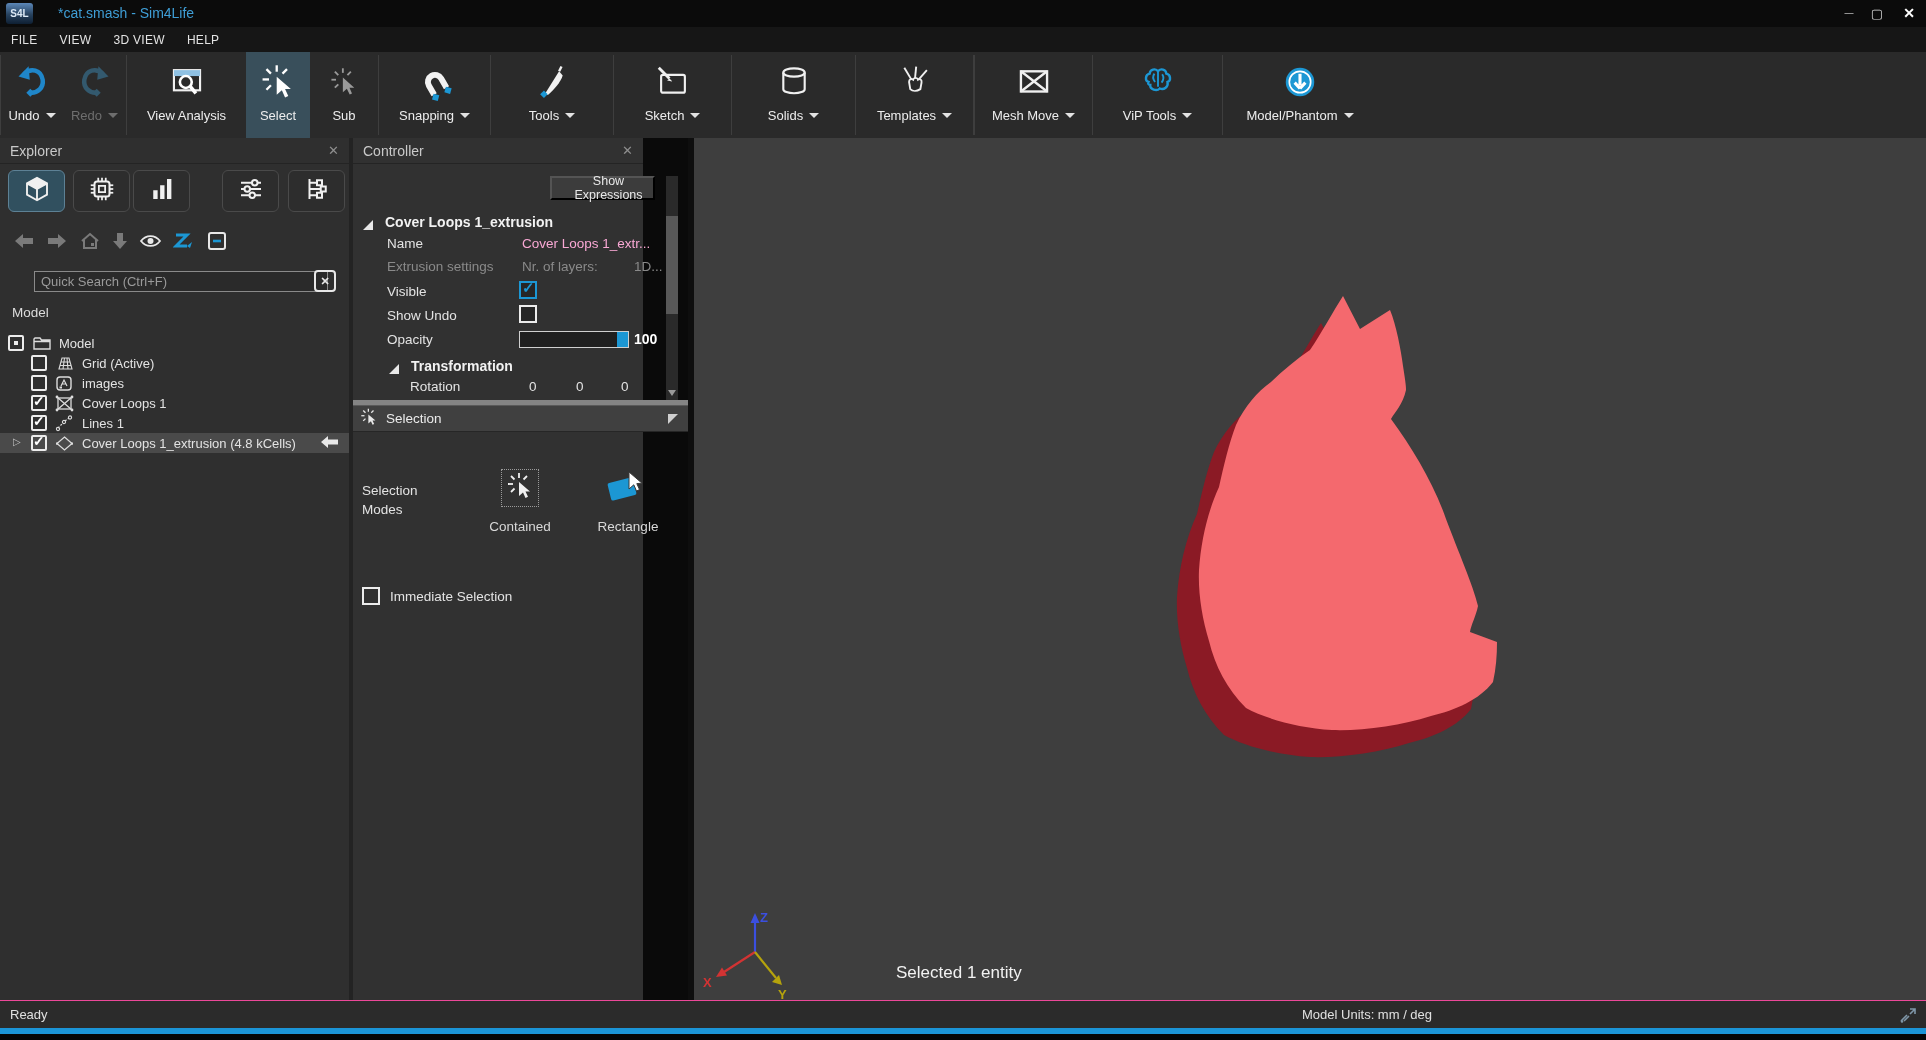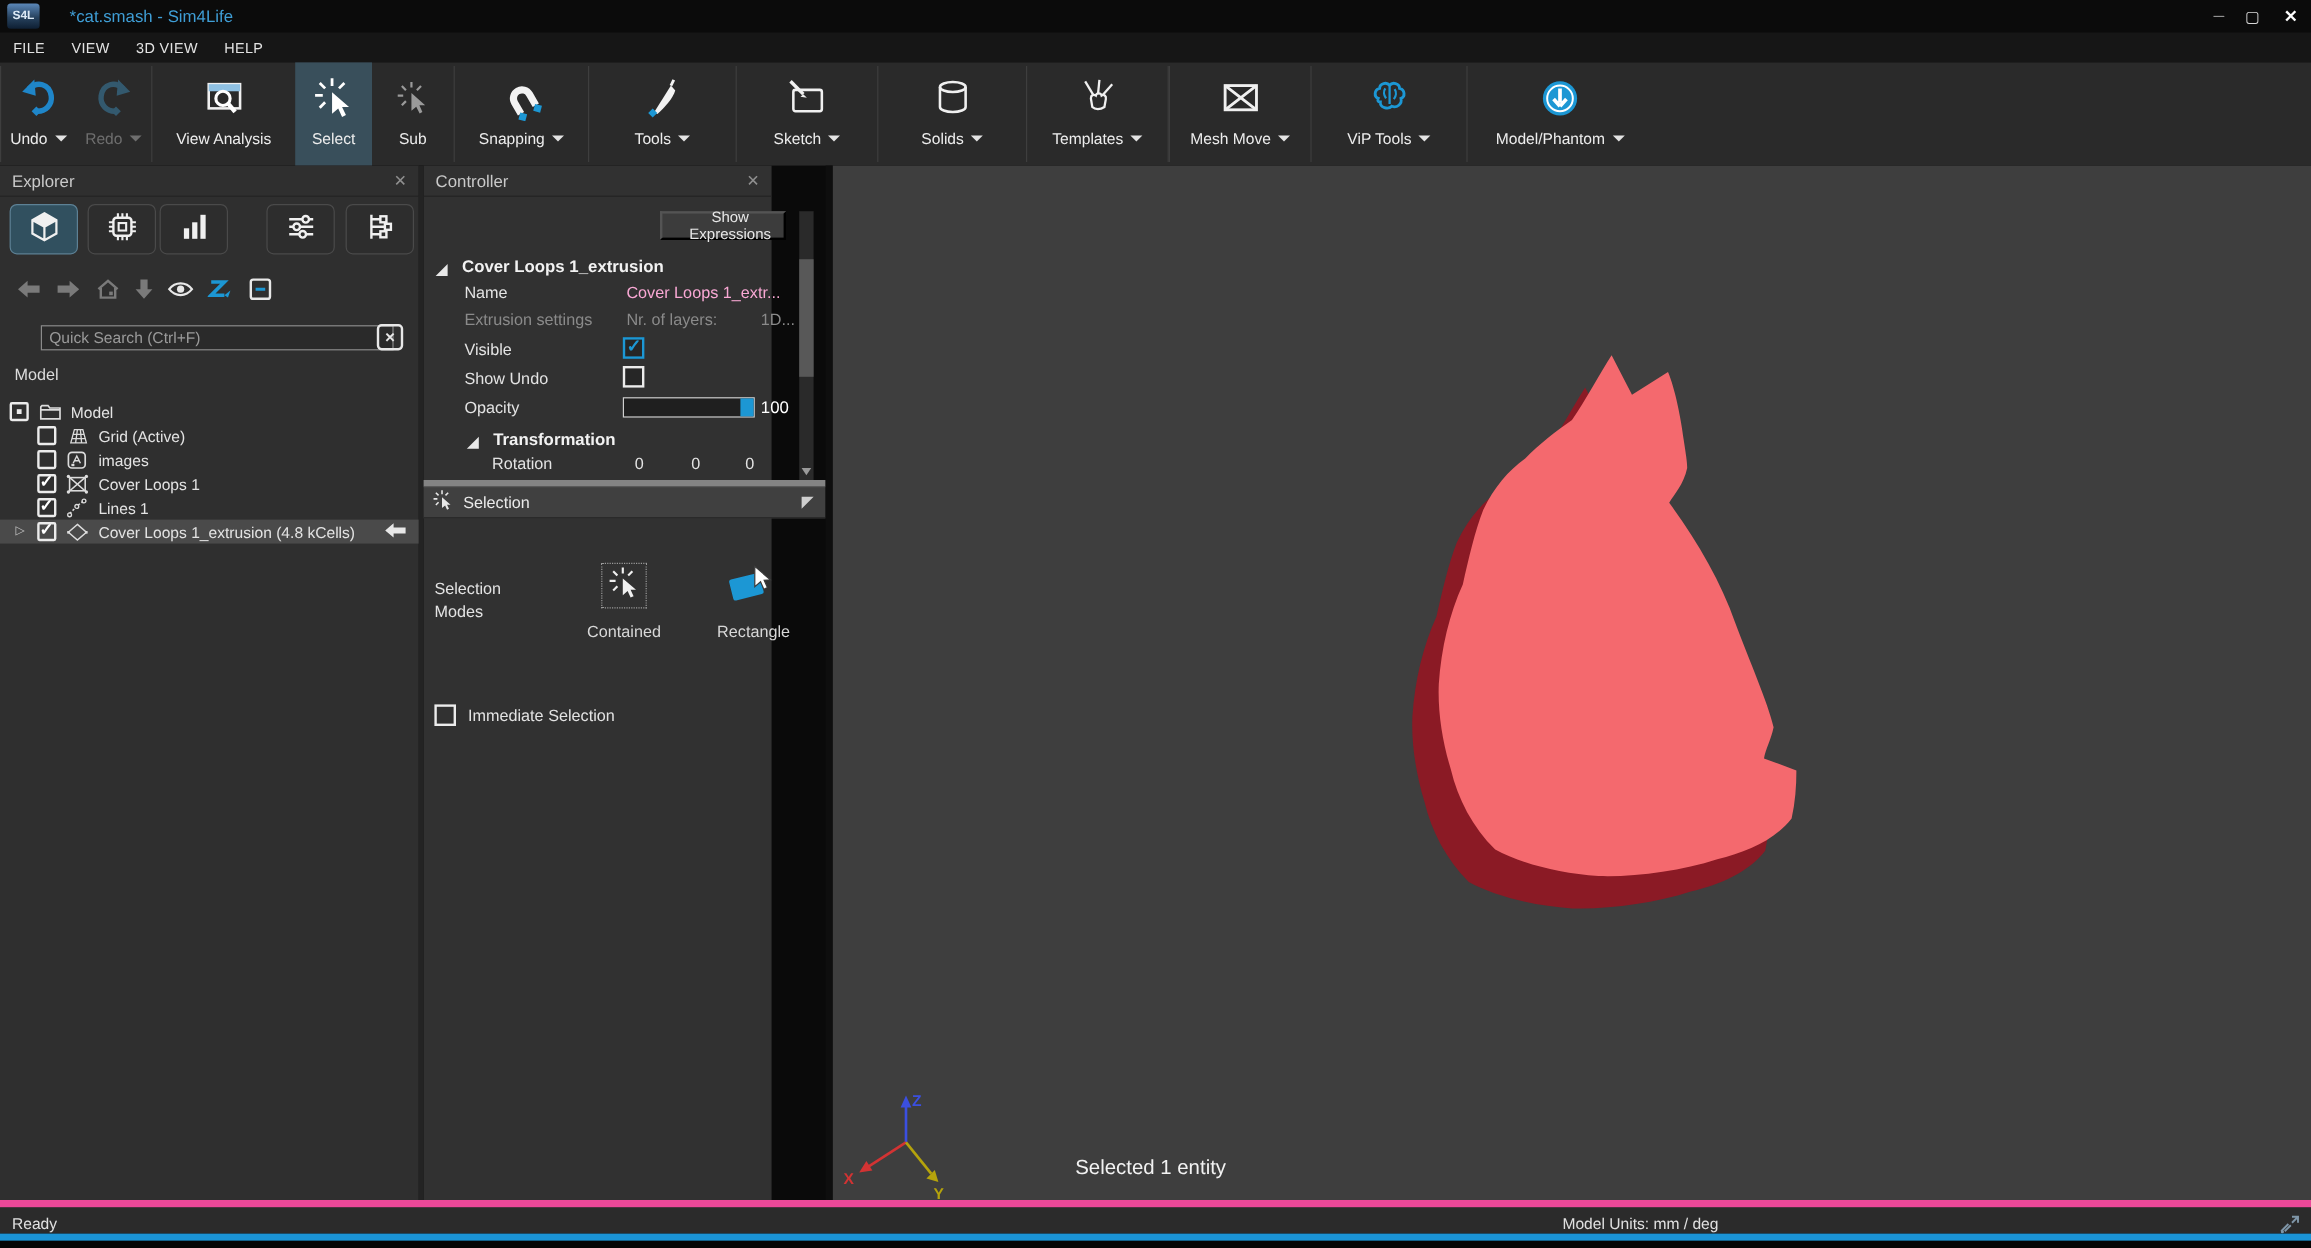--- a/index.html
+++ b/index.html
@@ -69,21 +69,21 @@
 .group-header { position:absolute; left:10px; display:flex; align-items:flex-end; gap:12px; }
 .group-header .gh-label { font-size:14px; font-weight:bold; color:#f2f2f2; }
 .prop-label { position:absolute; left:34px; font-size:13.5px; color:#e3e3e3; }
 .prop-label.dim, .prop-value.dim { color:#8a8a8a; }
 .prop-value { position:absolute; left:169px; font-size:13.5px; color:#f9a8d4; white-space:nowrap; }
 .cbp { position:absolute; left:166px; width:18px; height:18px; border:2px solid #ececec; background:#262626; }
 .cbp.blue { border-color:#1c97d4; }
 .cbp.blue::after { content:"✓"; position:absolute; left:1px; top:-4px; color:#1c97d4; font-weight:bold; font-size:15px; }
 .slider { position:absolute; left:166px; top:193px; width:110px; height:17px; border:1px solid #cfcfcf; background:#1f1f1f; }
 .slider-handle { position:absolute; right:0; top:0; width:11px; height:100%; background:#1c97d4; }
-.opacity-val { position:absolute; left:281px; top:193px; font-size:14px; font-weight:normal; color:#ffffff; }
+.opacity-val { position:absolute; left:281px; top:193px; font-size:14px; font-weight:bold; color:#ffffff; }
 .rot-val { position:absolute; font-size:13.5px; color:#e3e3e3; }
 .ctl-scroll { position:absolute; left:313px; top:38px; width:12px; height:224px; background:#2a2a2a; }
 .ctl-thumb { position:absolute; left:0; top:40px; width:12px; height:98px; background:#585858; }
 .scroll-down { position:absolute; left:2px; bottom:4px; width:0; height:0; border-left:4px solid transparent; border-right:4px solid transparent; border-top:6px solid #9a9a9a; }
 .ctl-split { position:absolute; top:262px; left:0; width:335px; height:5px; background:#848484; }
 .sel-header { position:absolute; top:267px; left:0; width:335px; height:27px; background:#404040; border-top:1px solid #5a5a5a; border-bottom:1px solid #262626; display:flex; align-items:center; gap:8px; padding-left:7px; font-size:13.5px; color:#ebebeb; }
 .sel-corner { position:absolute; right:10px; top:8px; width:0; height:0; border-top:10px solid #cfcfcf; border-right:10px solid transparent; }
 .sel-modes-label { position:absolute; left:9px; font-size:13.5px; color:#e3e3e3; }
 .mode-btn { position:absolute; display:flex; align-items:center; justify-content:center; }
 .mode-contained { top:331px; left:148px; width:38px; height:38px; border:1px dotted #9a9a9a; }
@@ -93,21 +93,21 @@
 .lbl-rectangle { left:238px; width:74px; }
 .immediate { position:absolute; top:449px; left:9px; display:flex; align-items:center; gap:10px; }
 .imm-cb { width:18px; height:18px; border:2px solid #ececec; background:transparent; flex:none; }
 .imm-label { font-size:13.5px; color:#e3e3e3; }
 
 
 .selected-text { position:absolute; left:202px; top:825px; font-size:17px; color:#f2f2f2; }
 .vp-svg { position:absolute; inset:0; }
 
 
-.statusbar { position:absolute; top:1000px; left:0; width:1926px; height:28px; background:#2b2b2b; border-top:6px solid #ec4899; }
+.statusbar { position:absolute; top:1000px; left:0; width:1926px; height:28px; background:#2b2b2b; border-top:1px solid #ec4899; }
 .sb-ready { position:absolute; left:10px; top:6px; font-size:13px; color:#e0e0e0; }
 .sb-units { position:absolute; left:1302px; top:6px; font-size:13px; color:#e0e0e0; }
 .sb-grip { position:absolute; right:8px; top:5px; }
 .progressline { position:absolute; top:1028px; left:0; width:1926px; height:6px; background:#1b94d6; }
 .bottomstrip { position:absolute; top:1034px; left:0; width:1926px; height:6px; background:#050505; }
 </style>
 </head>
 <body>
 
 <div class="titlebar">

